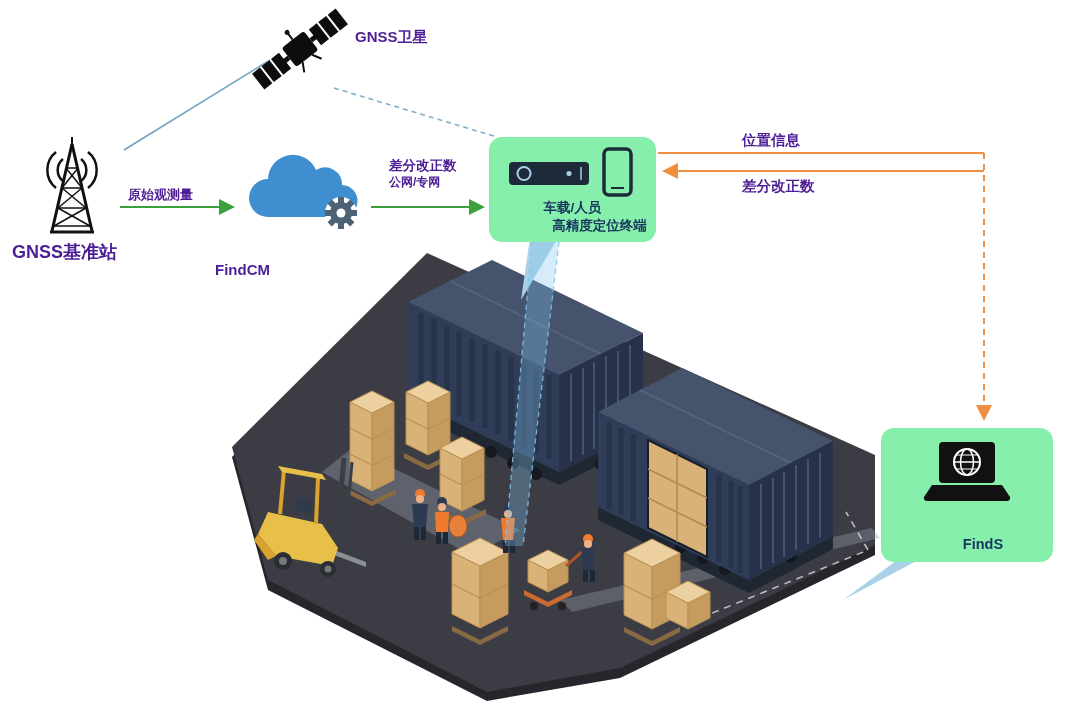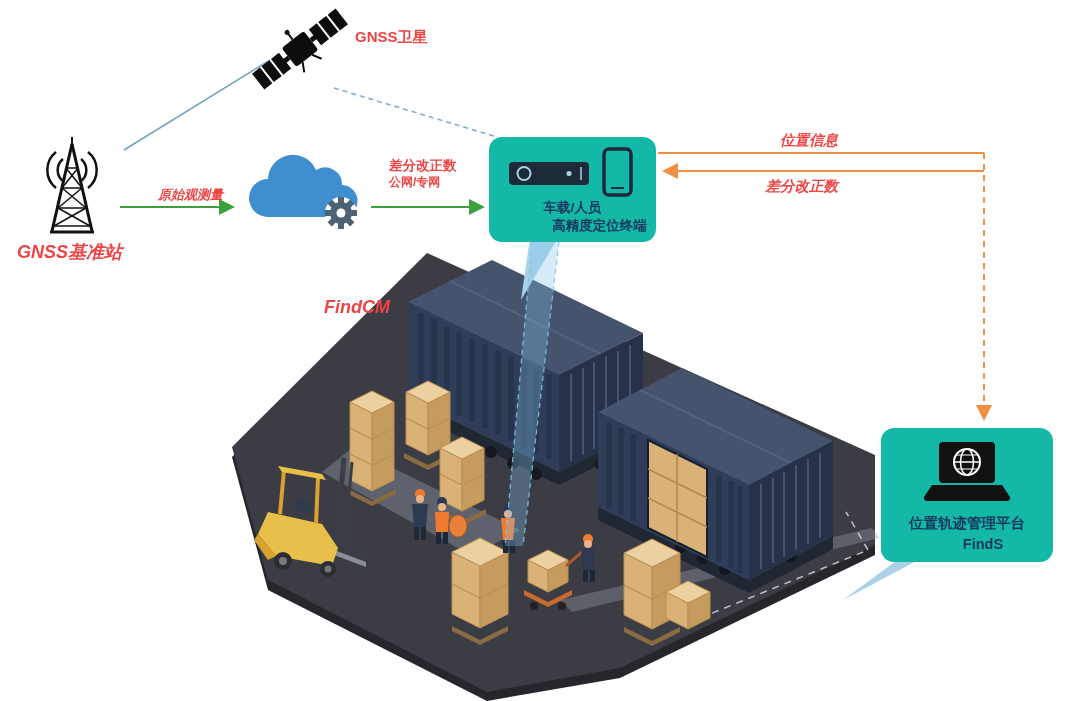--- a/index.html
+++ b/index.html
@@ -1,21 +1,21 @@
 <!DOCTYPE html>
 <html><head>
 <meta charset="utf-8">
 <style>
   html,body{margin:0;padding:0;background:#fff;}
   .stage{position:relative;width:1080px;height:701px;overflow:hidden;background:#fff;
          font-family:"Liberation Sans", sans-serif;}
   .artwork{position:absolute;left:0;top:0;width:1080px;height:701px;}
-  .lbl{position:absolute;font-weight:700;color:#ef4444;white-space:nowrap;}
-  .ctr{text-align:right;font-style:italic;}
-  .bubble{position:absolute;background:#14b8a6;border-radius:13px;}
+  .lbl{position:absolute;font-weight:700;color:#4c1d95;white-space:nowrap;}
+  .ctr{text-align:left;}
+  .bubble{position:absolute;background:#86efac;border-radius:13px;}
   .bubble .btxt{position:absolute;left:0;width:100%;text-align:center;
                 color:#17365e;font-weight:700;}
   .iconbox{position:absolute;}
 </style>
 </head>
 <body>
 
 <div class="stage">
 
   <svg class="artwork" viewBox="0 0 1080 701">
@@ -313,26 +313,25 @@
       <svg width="90" height="64" viewBox="0 0 90 64">
         <rect x="17" y="2" rx="4" width="56" height="41" fill="#111"></rect>
         <circle cx="45" cy="22" r="13" fill="none" stroke="#fff" stroke-width="2"></circle>
         <ellipse cx="45" cy="22" rx="6.5" ry="13" fill="none" stroke="#fff" stroke-width="1.5"></ellipse>
         <line x1="32" y1="22" x2="58" y2="22" stroke="#fff" stroke-width="1.5"></line>
         <line x1="34" y1="15" x2="56" y2="15" stroke="#fff" stroke-width="1"></line>
         <line x1="34" y1="29" x2="56" y2="29" stroke="#fff" stroke-width="1"></line>
         <path d="M10,45 h70 l8,12 a3,3 0 0 1 -3,4 h-80 a3,3 0 0 1 -3,-4 z" fill="#111"></path>
       </svg>
     </div>
-    <div class="btxt" style="top:86px;font-size:14.5px;">位置轨迹管理平台</div>
     <div class="btxt" style="top:108px;font-size:14.5px;padding-left:16px;">FindS</div>
   </div>
 
   <div class="lbl" style="left:355px;top:28px;font-size:15px;">GNSS卫星</div>
   <div class="lbl ctr" style="left:12px;top:240px;width:110px;font-size:18px;">GNSS基准站</div>
   <div class="lbl ctr" style="left:128px;top:186px;width:95px;font-size:13px;">原始观测量</div>
-  <div class="lbl ctr" style="left:215px;top:261px;width:175px;font-size:18px;margin-top:36px;">FindCM</div>
+  <div class="lbl ctr" style="left:215px;top:261px;width:175px;font-size:15px;">FindCM</div>
   <div class="lbl" style="left:389px;top:157px;font-size:13.5px;">差分改正数</div>
   <div class="lbl" style="left:389px;top:174px;font-size:12px;">公网/专网</div>
   <div class="lbl ctr" style="left:742px;top:131px;width:96px;font-size:14.5px;">位置信息</div>
   <div class="lbl ctr" style="left:742px;top:177px;width:96px;font-size:14.5px;">差分改正数</div>
 
 </div>
 
 </body></html>

